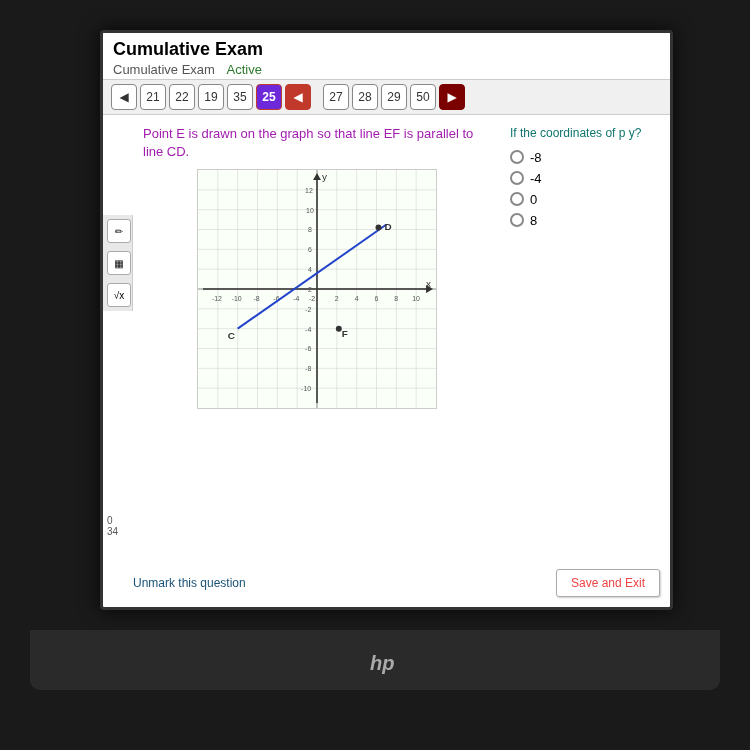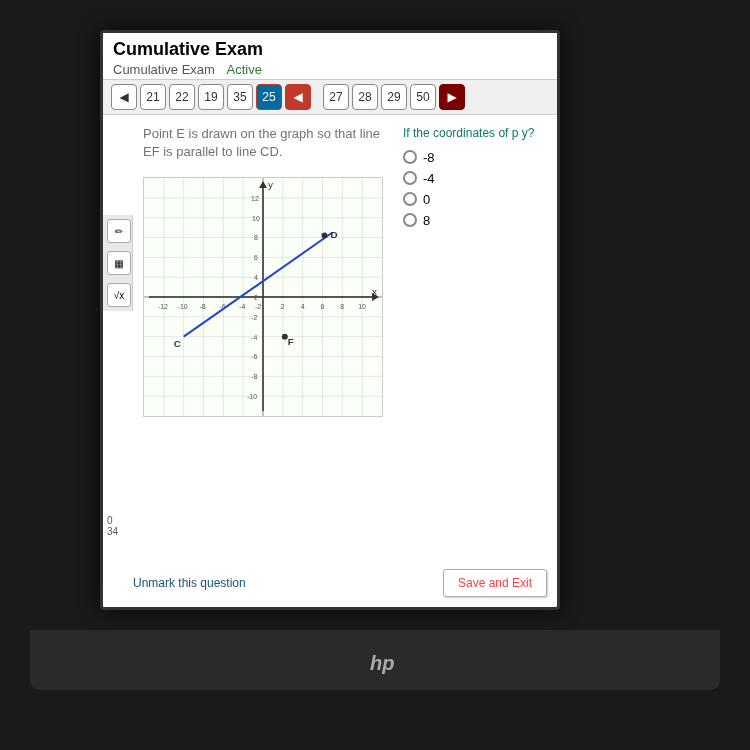--- a/index.html
+++ b/index.html
@@ -11,21 +11,21 @@
       font-family: Arial, sans-serif;
       overflow: hidden;
       position: relative;
     }
 
     
     .laptop-screen {
       position: absolute;
       top: 30px;
       left: 100px;
-      width: 460px;
+      width: 573px;
       height: 580px;
       background: #fff;
       border: 3px solid #333;
       border-radius: 4px;
       overflow: hidden;
       box-shadow: 0 0 20px rgba(0,0,0,0.8);
     }
 
     .laptop-bottom {
       position: absolute;
@@ -90,23 +90,24 @@
       background: #fff;
       display: flex;
       align-items: center;
       justify-content: center;
       font-size: 12px;
       cursor: pointer;
       color: #333;
     }
 
     .nav-btn.active-q {
-      background: #0369a1;
+      background: #6d28d9;
       color: #fff;
       border-color: #c0392b;
+      font-weight: bold;
     }
 
     .nav-btn.back-arrow {
       background: #c0392b;
       color: #fff;
       border-color: #c0392b;
     }
 
     .nav-btn.forward-arrow {
       background: #7b0000;
@@ -152,22 +153,22 @@
       gap: 10px;
       margin-left: 30px;
     }
 
     .question-section {
       flex: 1;
     }
 
     .question-text {
       font-size: 13px;
-      color: #737373;
-      margin-bottom: 16px;
+      color: #a21caf;
+      margin-bottom: 8px;
       line-height: 1.4;
     }
 
     
     .graph-container {
       width: 240px;
       height: 240px;
       position: relative;
       border: 1px solid #ccc;
       background: #fafff8;

